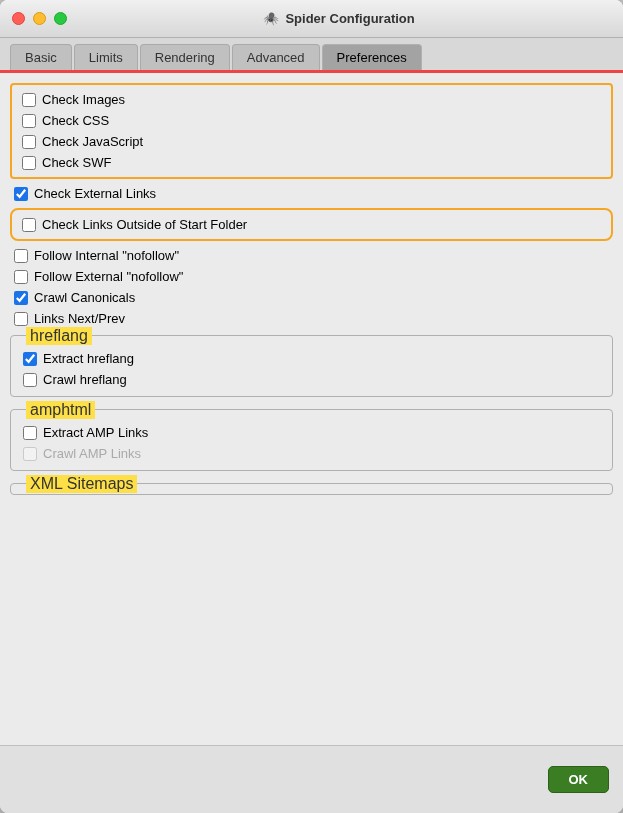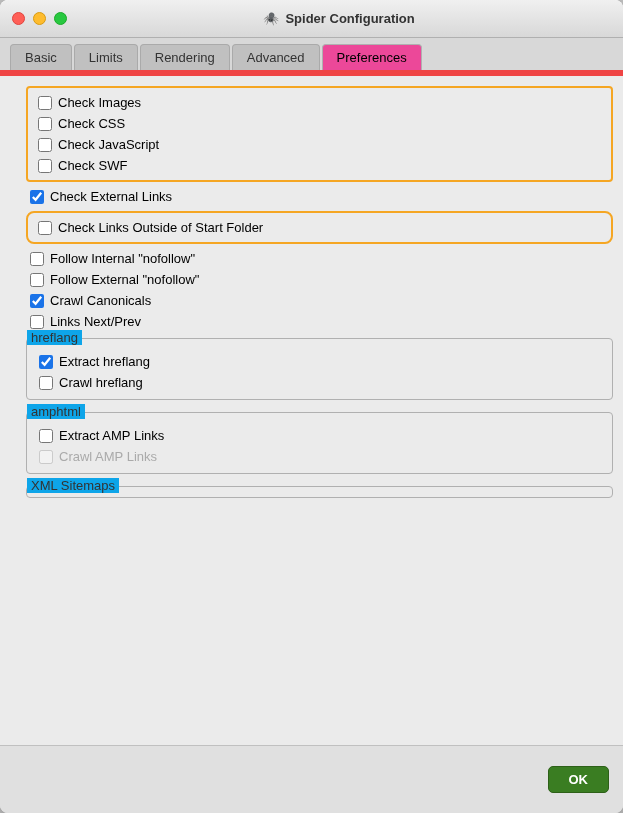--- a/index.html
+++ b/index.html
@@ -58,51 +58,50 @@
       color: #333;
       display: flex;
       align-items: center;
       justify-content: center;
       gap: 6px;
     }
 
     .tabs-bar {
       display: flex;
       background: #d8d8d8;
-      border-bottom: 6px solid #ef4444;
+      border-bottom: 3px solid #ef4444;
       padding: 6px 1px 0 10px;
       gap: 2px;
       flex-shrink: 0;
     }
 
     .tab {
       padding: 5px 14px;
       border-radius: 4px 4px 0 0;
       background: #c0c0c0;
       border: 1px solid #aaa;
       border-bottom: none;
       cursor: pointer;
       font-size: 13px;
       color: #333;
     }
 
     .tab.active {
-      background: #ec4899;
+      background: #a3a3a3;
       border-color: #b0b0b0;
       color: #000;
     }
 
     .content-area {
       flex: 1;
       padding: 10px;
       overflow-y: auto;
       display: flex;
       flex-direction: column;
       gap: 0;
-      margin-left: 16px;
     }
 
     
     .content-area::-webkit-scrollbar { width: 15px; }
     .content-area::-webkit-scrollbar-track { background: #e0e0e0; }
     .content-area::-webkit-scrollbar-thumb { background: #b0b0b0; border-radius: 8px; border: 2px solid #e0e0e0; }
 
     .highlight-group {
       border: 2px solid #f5a623;
       border-radius: 4px;
@@ -142,24 +141,24 @@
       border: 1px solid #b0b0b0;
       border-radius: 4px;
       margin: 6px 0;
       padding: 4px 8px 6px 8px;
       position: relative;
     }
 
     .group-label {
       position: absolute;
       top: -9px;
-      left: 0;
-      background: #0ea5e9;
+      left: 15px;
+      background: #fde047;
       padding: 0 4px;
-      font-size: 13px;
+      font-size: 16px;
       color: #333;
     }
 
     .group-content {
       margin-top: 8px;
     }
 
     .section-text {
       font-size: 13px;
       color: #333;

